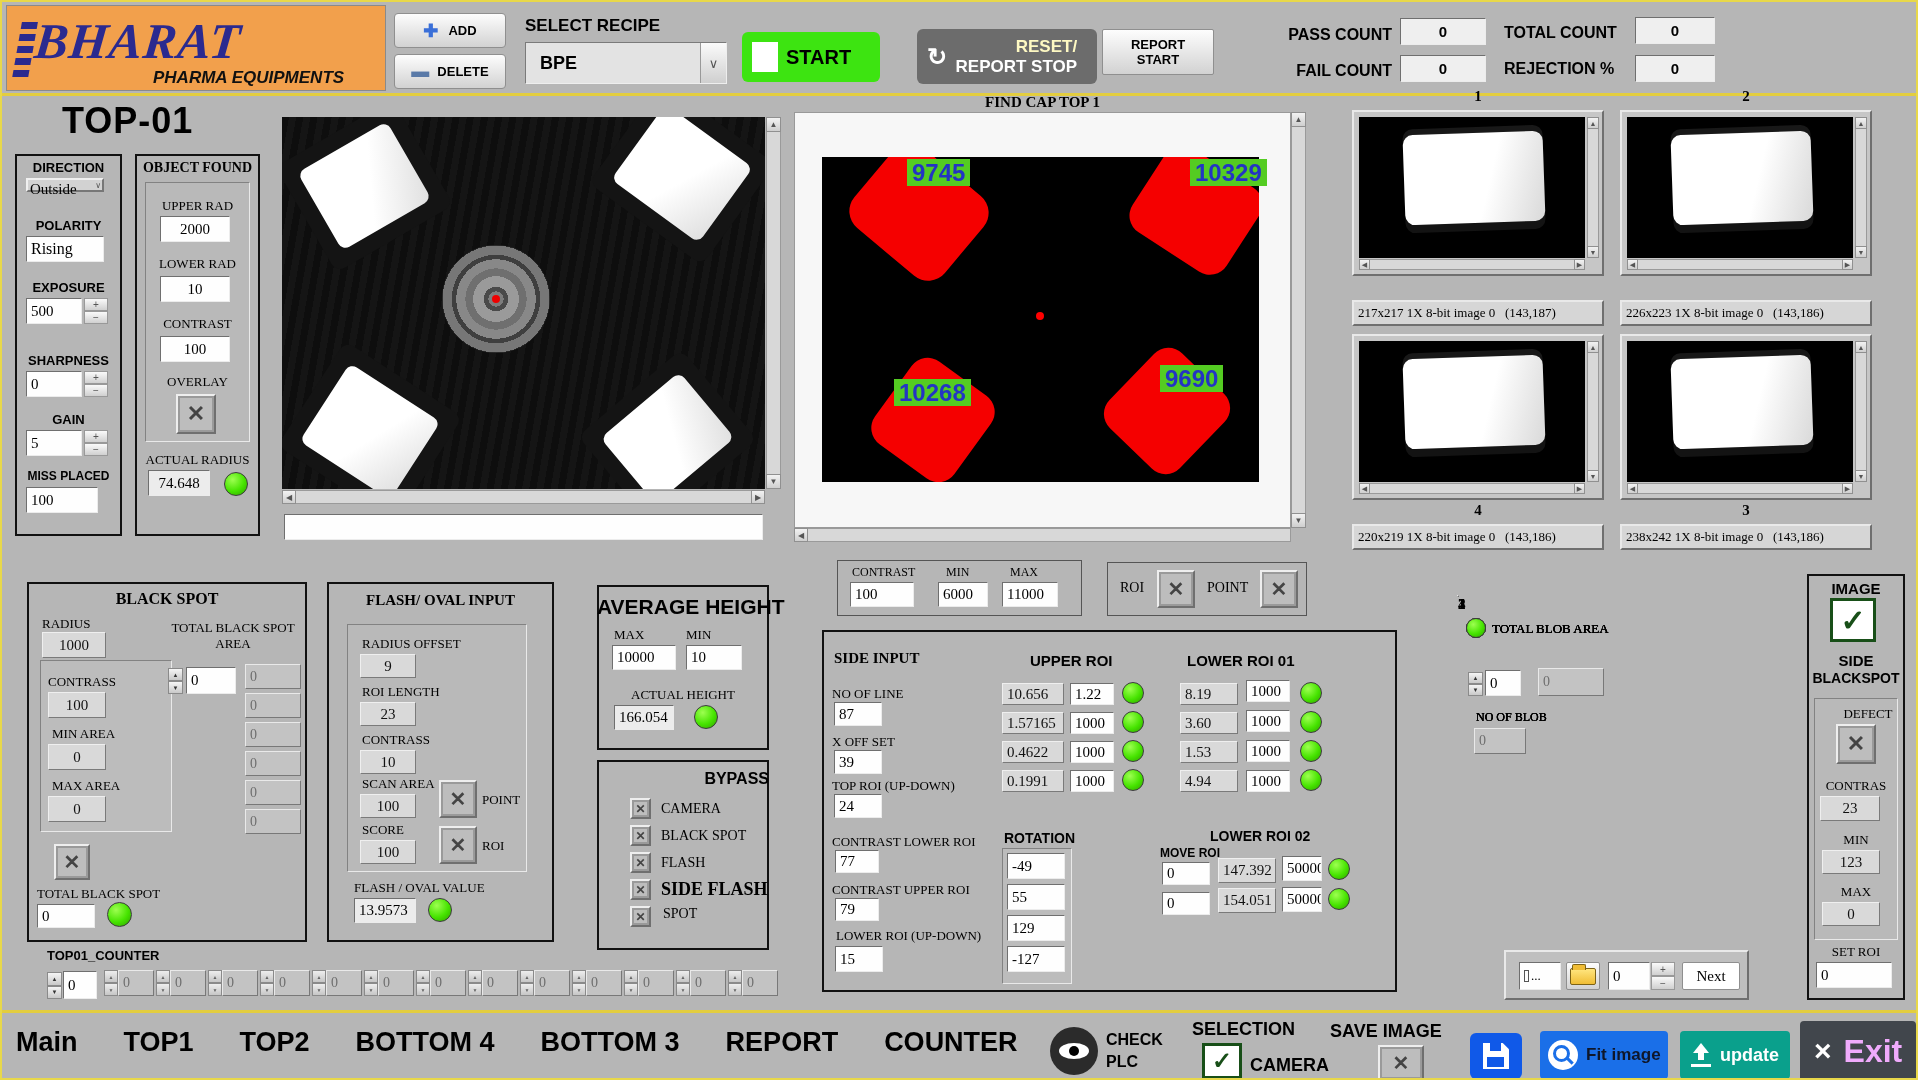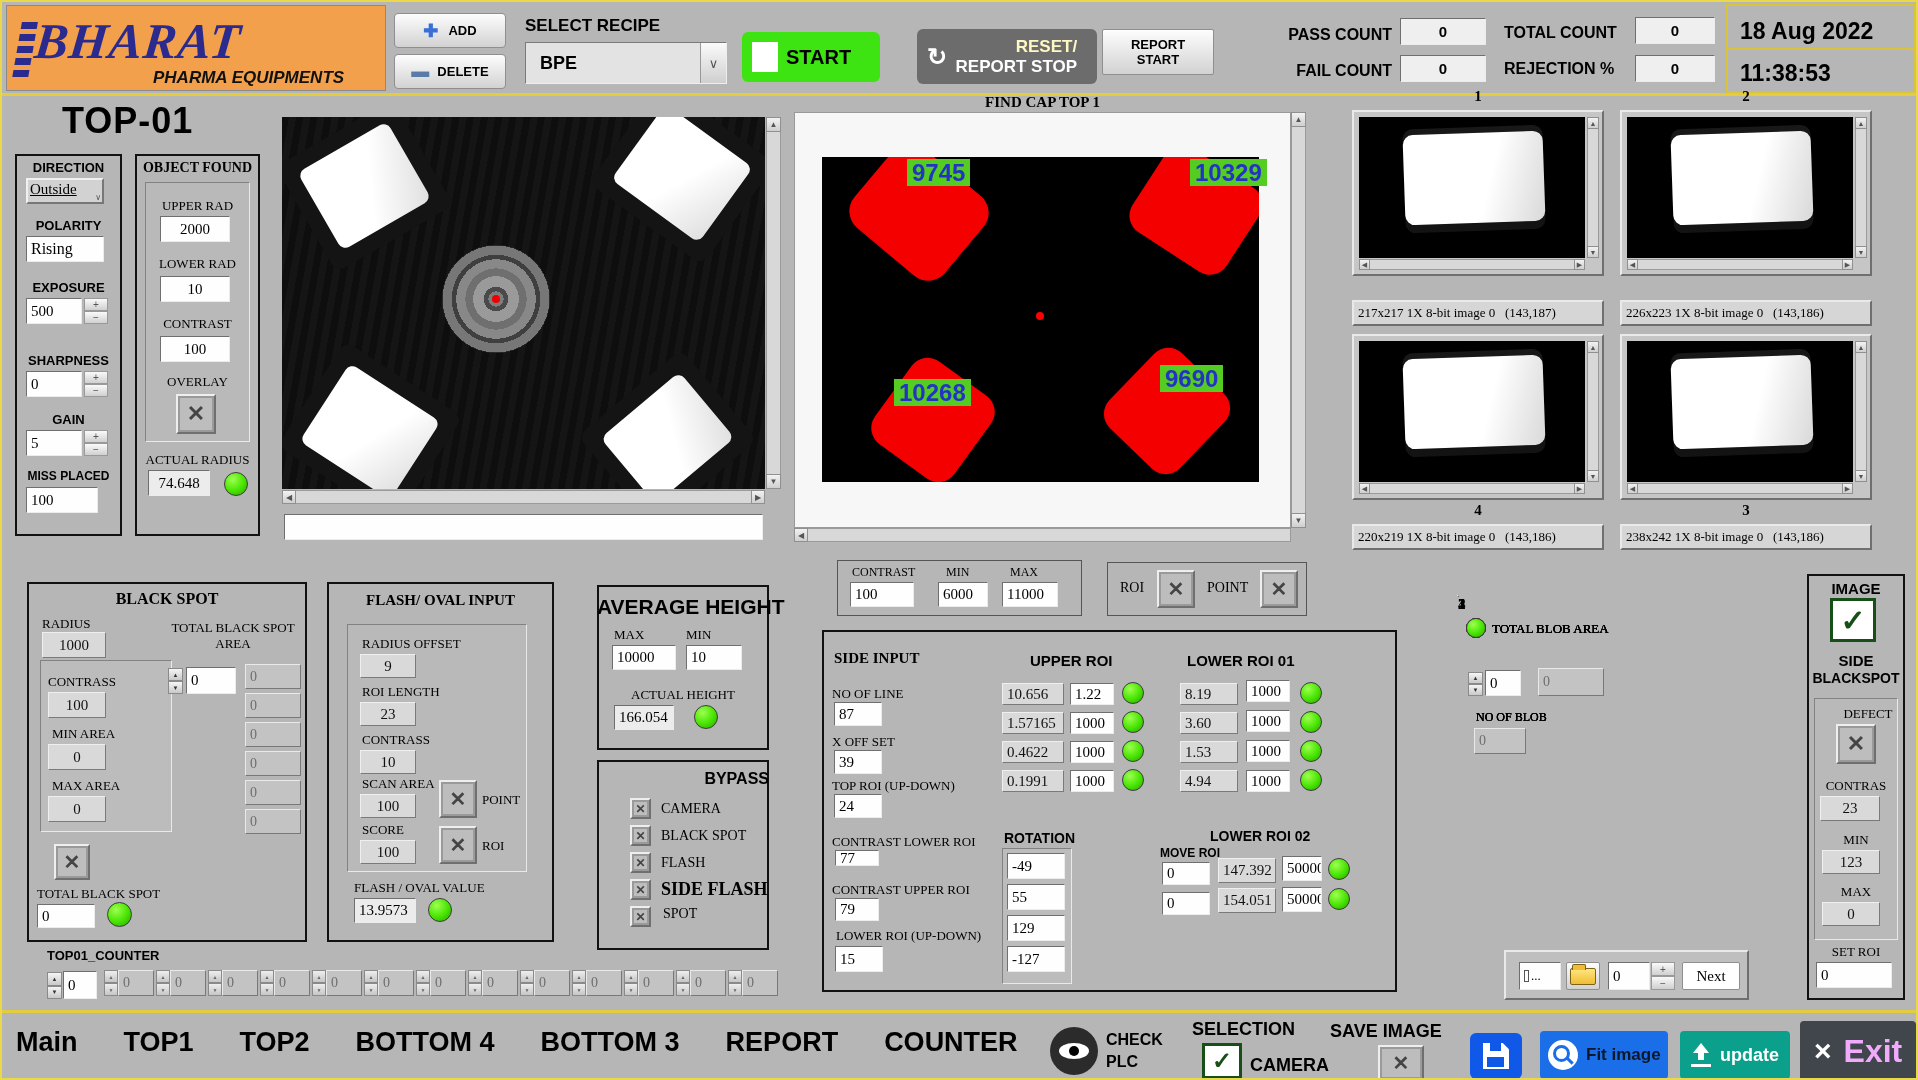--- a/index.html
+++ b/index.html
@@ -98,32 +98,27 @@
     <span class="b" style="font-size:13px;">START</span>
   </div>
   <div class="a b" style="left:1275px;top:24px;width:115px;font-size:16px;text-align:right;">PASS COUNT</div>
   <div class="fld fc b" style="left:1398px;top:16px;width:86px;height:27px;background:#efefef;font-family:'Liberation Sans',sans-serif;font-size:15px;">0</div>
   <div class="a b" style="left:1502px;top:22px;width:125px;font-size:16px;">TOTAL COUNT</div>
   <div class="fld fc b" style="left:1633px;top:15px;width:80px;height:27px;background:#efefef;font-family:'Liberation Sans',sans-serif;font-size:15px;">0</div>
   <div class="a b" style="left:1275px;top:60px;width:115px;font-size:16px;text-align:right;">FAIL COUNT</div>
   <div class="fld fc b" style="left:1398px;top:53px;width:86px;height:27px;background:#efefef;font-family:'Liberation Sans',sans-serif;font-size:15px;">0</div>
   <div class="a b" style="left:1502px;top:58px;width:125px;font-size:16px;">REJECTION %</div>
   <div class="fld fc b" style="left:1633px;top:53px;width:80px;height:27px;background:#efefef;font-family:'Liberation Sans',sans-serif;font-size:15px;">0</div>
-  <div class="a" style="left:1724px;top:2px;width:190px;height:89px;border:2px solid #d9c33b;">
-    <div class="a b" style="left:12px;top:12px;font-size:23px;">18 Aug 2022</div>
-    <div class="a" style="left:0;top:42px;width:186px;height:2px;background:#d9c33b;"></div>
-    <div class="a b" style="left:12px;top:54px;font-size:23px;">11:38:53</div>
-  </div>
 </div>
 
 <div class="a b" style="left:60px;top:98px;font-size:36px;letter-spacing:1px;">TOP-01</div>
 
 <div class="panel" style="left:13px;top:152px;width:107px;height:382px;border-width:2px;"></div>
 <div class="slbl" style="left:13px;top:158px;width:107px;text-align:center;">DIRECTION</div>
-<div class="a sf" style="left:24px;top:176px;width:78px;height:26px;background:#d2d2d2;border:2px solid;border-color:#f0f0f0 #777 #777 #f0f0f0;font-size:15px;padding:1px 2px;cursor:pointer;text-decoration:underline;">
+<div class="a sf" style="left:24px;top:176px;width:78px;height:14px;background:#d2d2d2;border:2px solid;border-color:#f0f0f0 #777 #777 #f0f0f0;font-size:15px;padding:1px 2px;cursor:pointer;">
   <span>Outside</span>
   <span style="position:absolute;right:1px;bottom:0;font-size:8px;color:#555;">∨</span>
 </div>
 <div class="slbl" style="left:13px;top:216px;width:107px;text-align:center;">POLARITY</div>
 <div class="fld" style="left:24px;top:234px;width:78px;height:26px;font-size:16px;">Rising</div>
 <div class="slbl" style="left:13px;top:278px;width:107px;text-align:center;">EXPOSURE</div>
 <div class="fld" style="left:24px;top:296px;width:56px;height:26px;">500</div>
 <div class="step" style="left:82px;top:296px;height:26px;">
     <div>+</div>
     <div>−</div>
@@ -375,21 +370,21 @@
 
 <div class="panel" style="left:820px;top:628px;width:575px;height:362px;border-width:2px;"></div>
 <div class="lbl b" style="left:832px;top:648px;font-size:15px;">SIDE INPUT</div>
 <div class="lbl" style="left:830px;top:684px;">NO OF LINE</div>
 <div class="fld" style="left:832px;top:700px;width:48px;height:24px;">87</div>
 <div class="lbl" style="left:830px;top:732px;">X OFF SET</div>
 <div class="fld" style="left:832px;top:748px;width:48px;height:24px;">39</div>
 <div class="lbl" style="left:830px;top:776px;">TOP ROI (UP-DOWN)</div>
 <div class="fld" style="left:832px;top:792px;width:48px;height:24px;">24</div>
 <div class="lbl" style="left:830px;top:832px;">CONTRAST  LOWER ROI</div>
-<div class="fld" style="left:833px;top:848px;width:44px;height:16px;">77</div>
+<div class="fld" style="left:833px;top:848px;width:44px;height:23px;">77</div>
 <div class="lbl" style="left:830px;top:880px;">CONTRAST UPPER ROI</div>
 <div class="fld" style="left:833px;top:896px;width:44px;height:23px;">79</div>
 <div class="lbl" style="left:834px;top:926px;">LOWER ROI (UP-DOWN)</div>
 <div class="fld" style="left:833px;top:944px;width:48px;height:26px;">15</div>
 
 <div class="slbl" style="left:1028px;top:650px;font-size:15px;">UPPER ROI</div>
 <div class="a" style="left:1000px;top:681px;display:flex;flex-direction:column;gap:7px;">
     <div class="fld ind" style="position:relative;width:62px;height:22px;overflow:hidden;">10.656</div>
     <div class="fld ind" style="position:relative;width:62px;height:22px;overflow:hidden;">1.57165</div>
     <div class="fld ind" style="position:relative;width:62px;height:22px;overflow:hidden;">0.4622</div>

